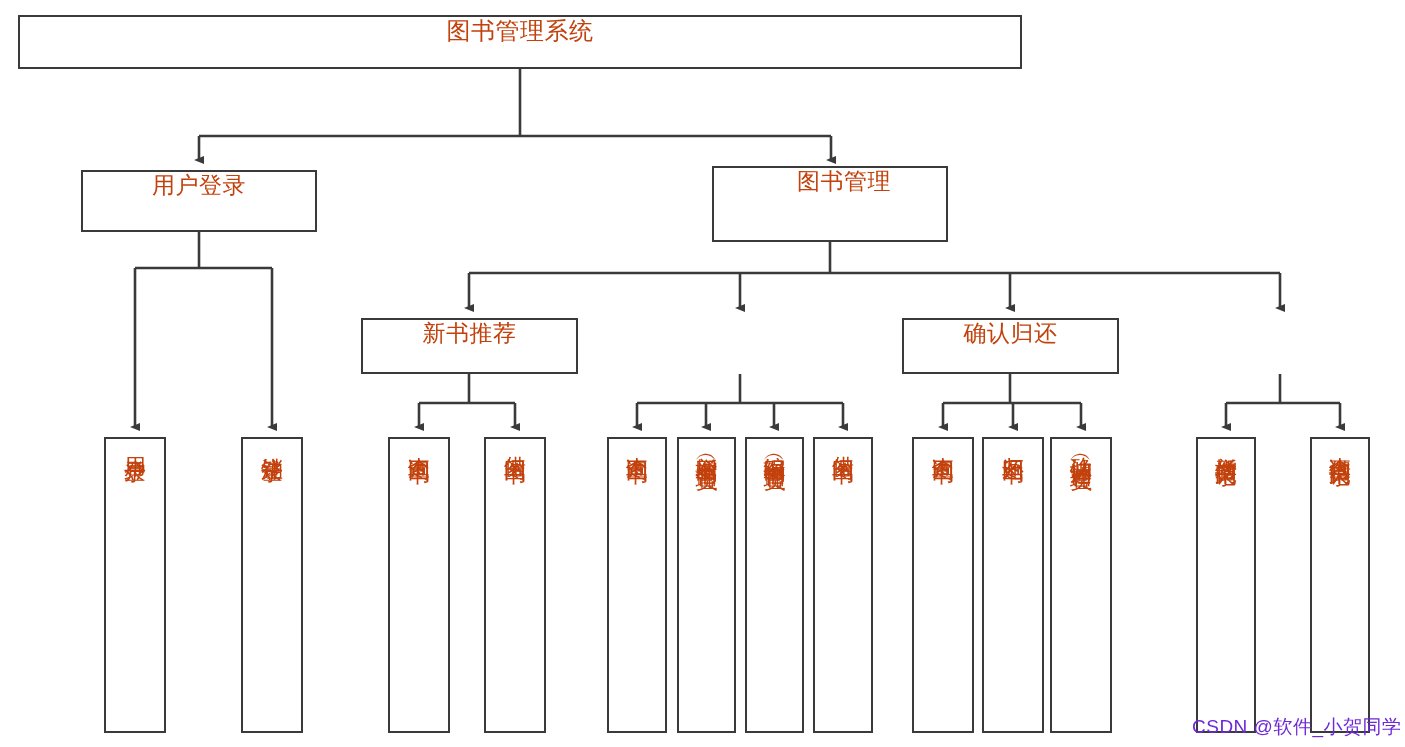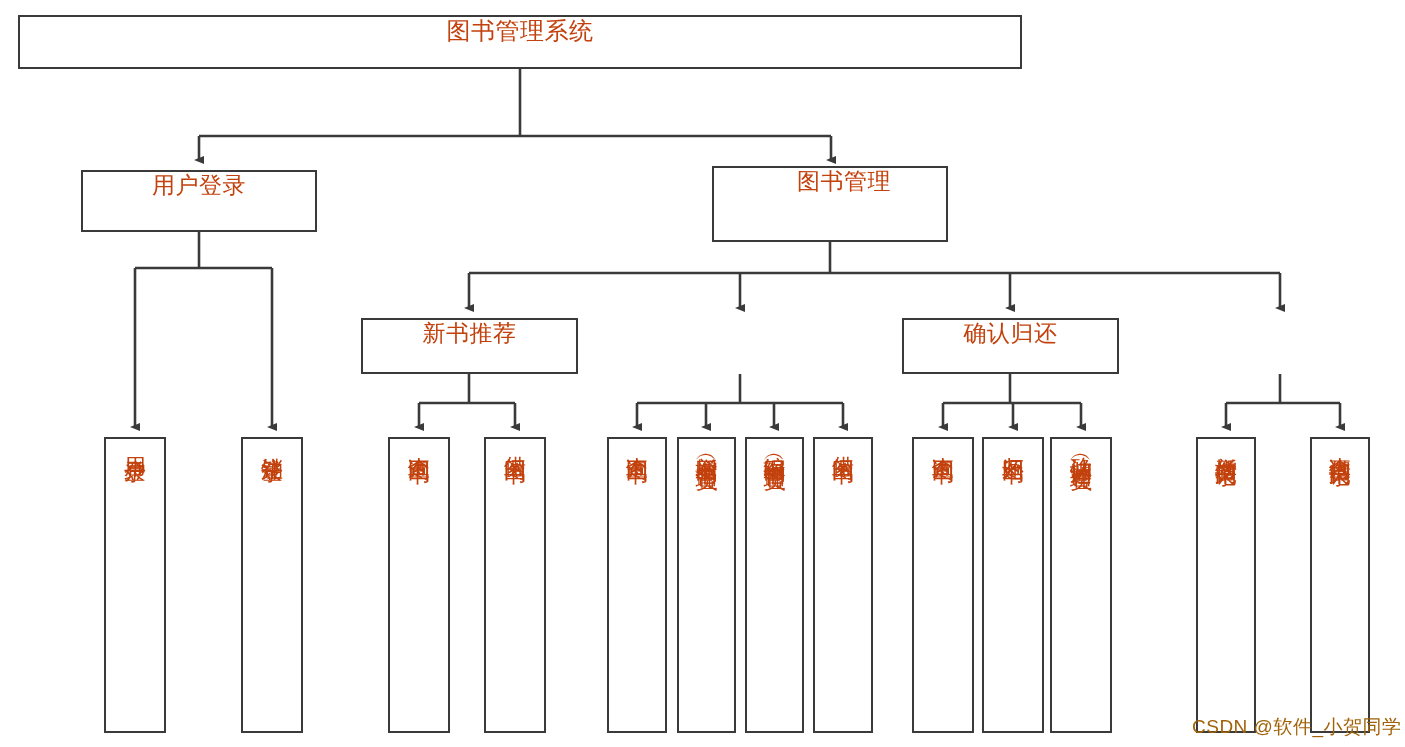--- a/index.html
+++ b/index.html
@@ -48,21 +48,21 @@
   .node.vertical .label {
     writing-mode: vertical-rl;
     text-orientation: upright;
     font-size: 22px;
     letter-spacing: 2px;
     max-height: 100%;
   }
   .node.root .label { font-size: 24px; }
   .watermark {
     position: absolute;
-    color: #a16207;
+    color: #6d28d9;
     font-size: 19px;
     white-space: nowrap;
     letter-spacing: 0.5px;
   }
 </style>
 </head>
 <body>
 
 <div id="canvas">
 

